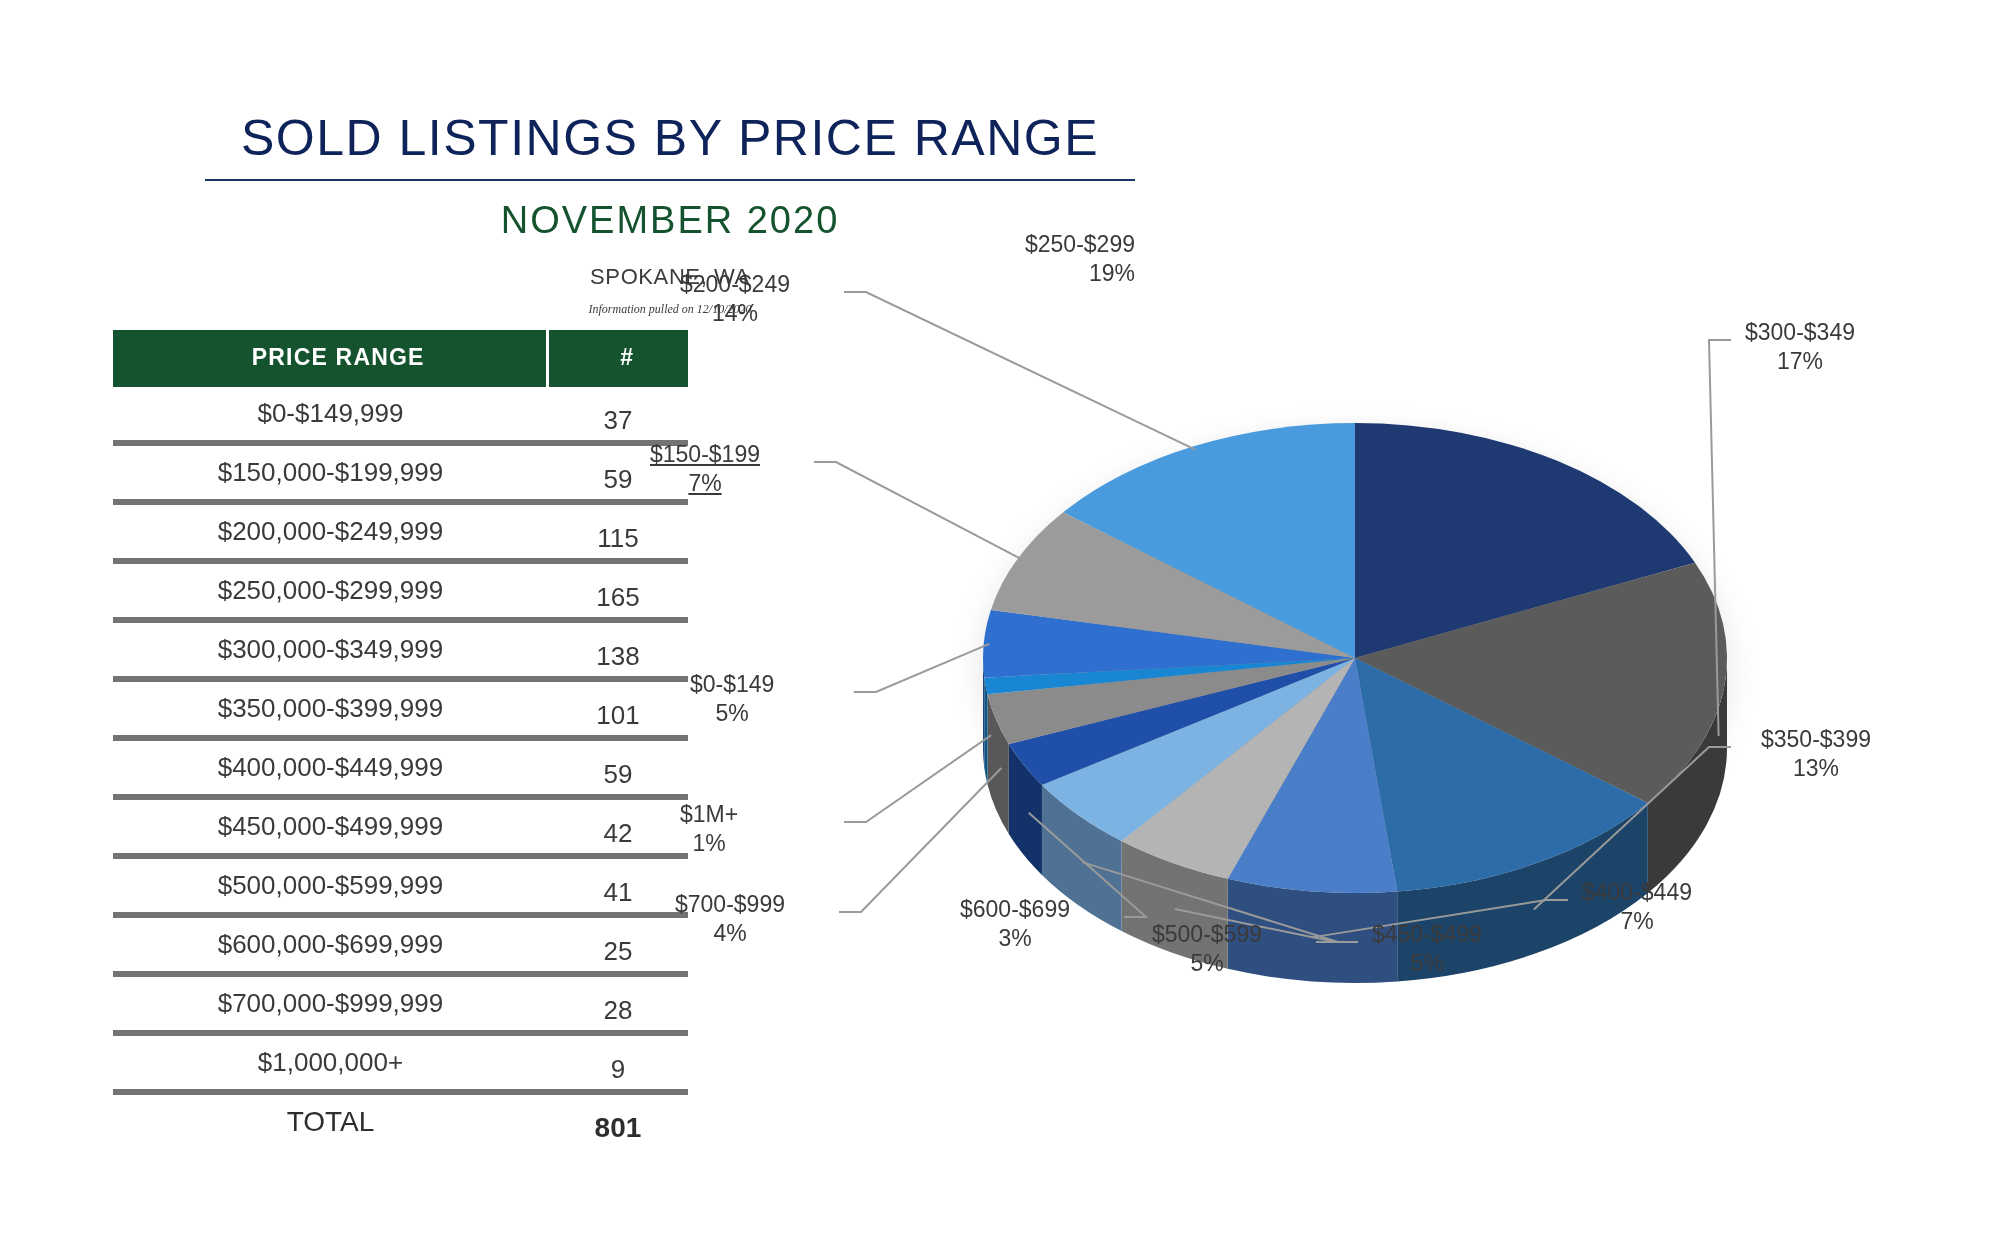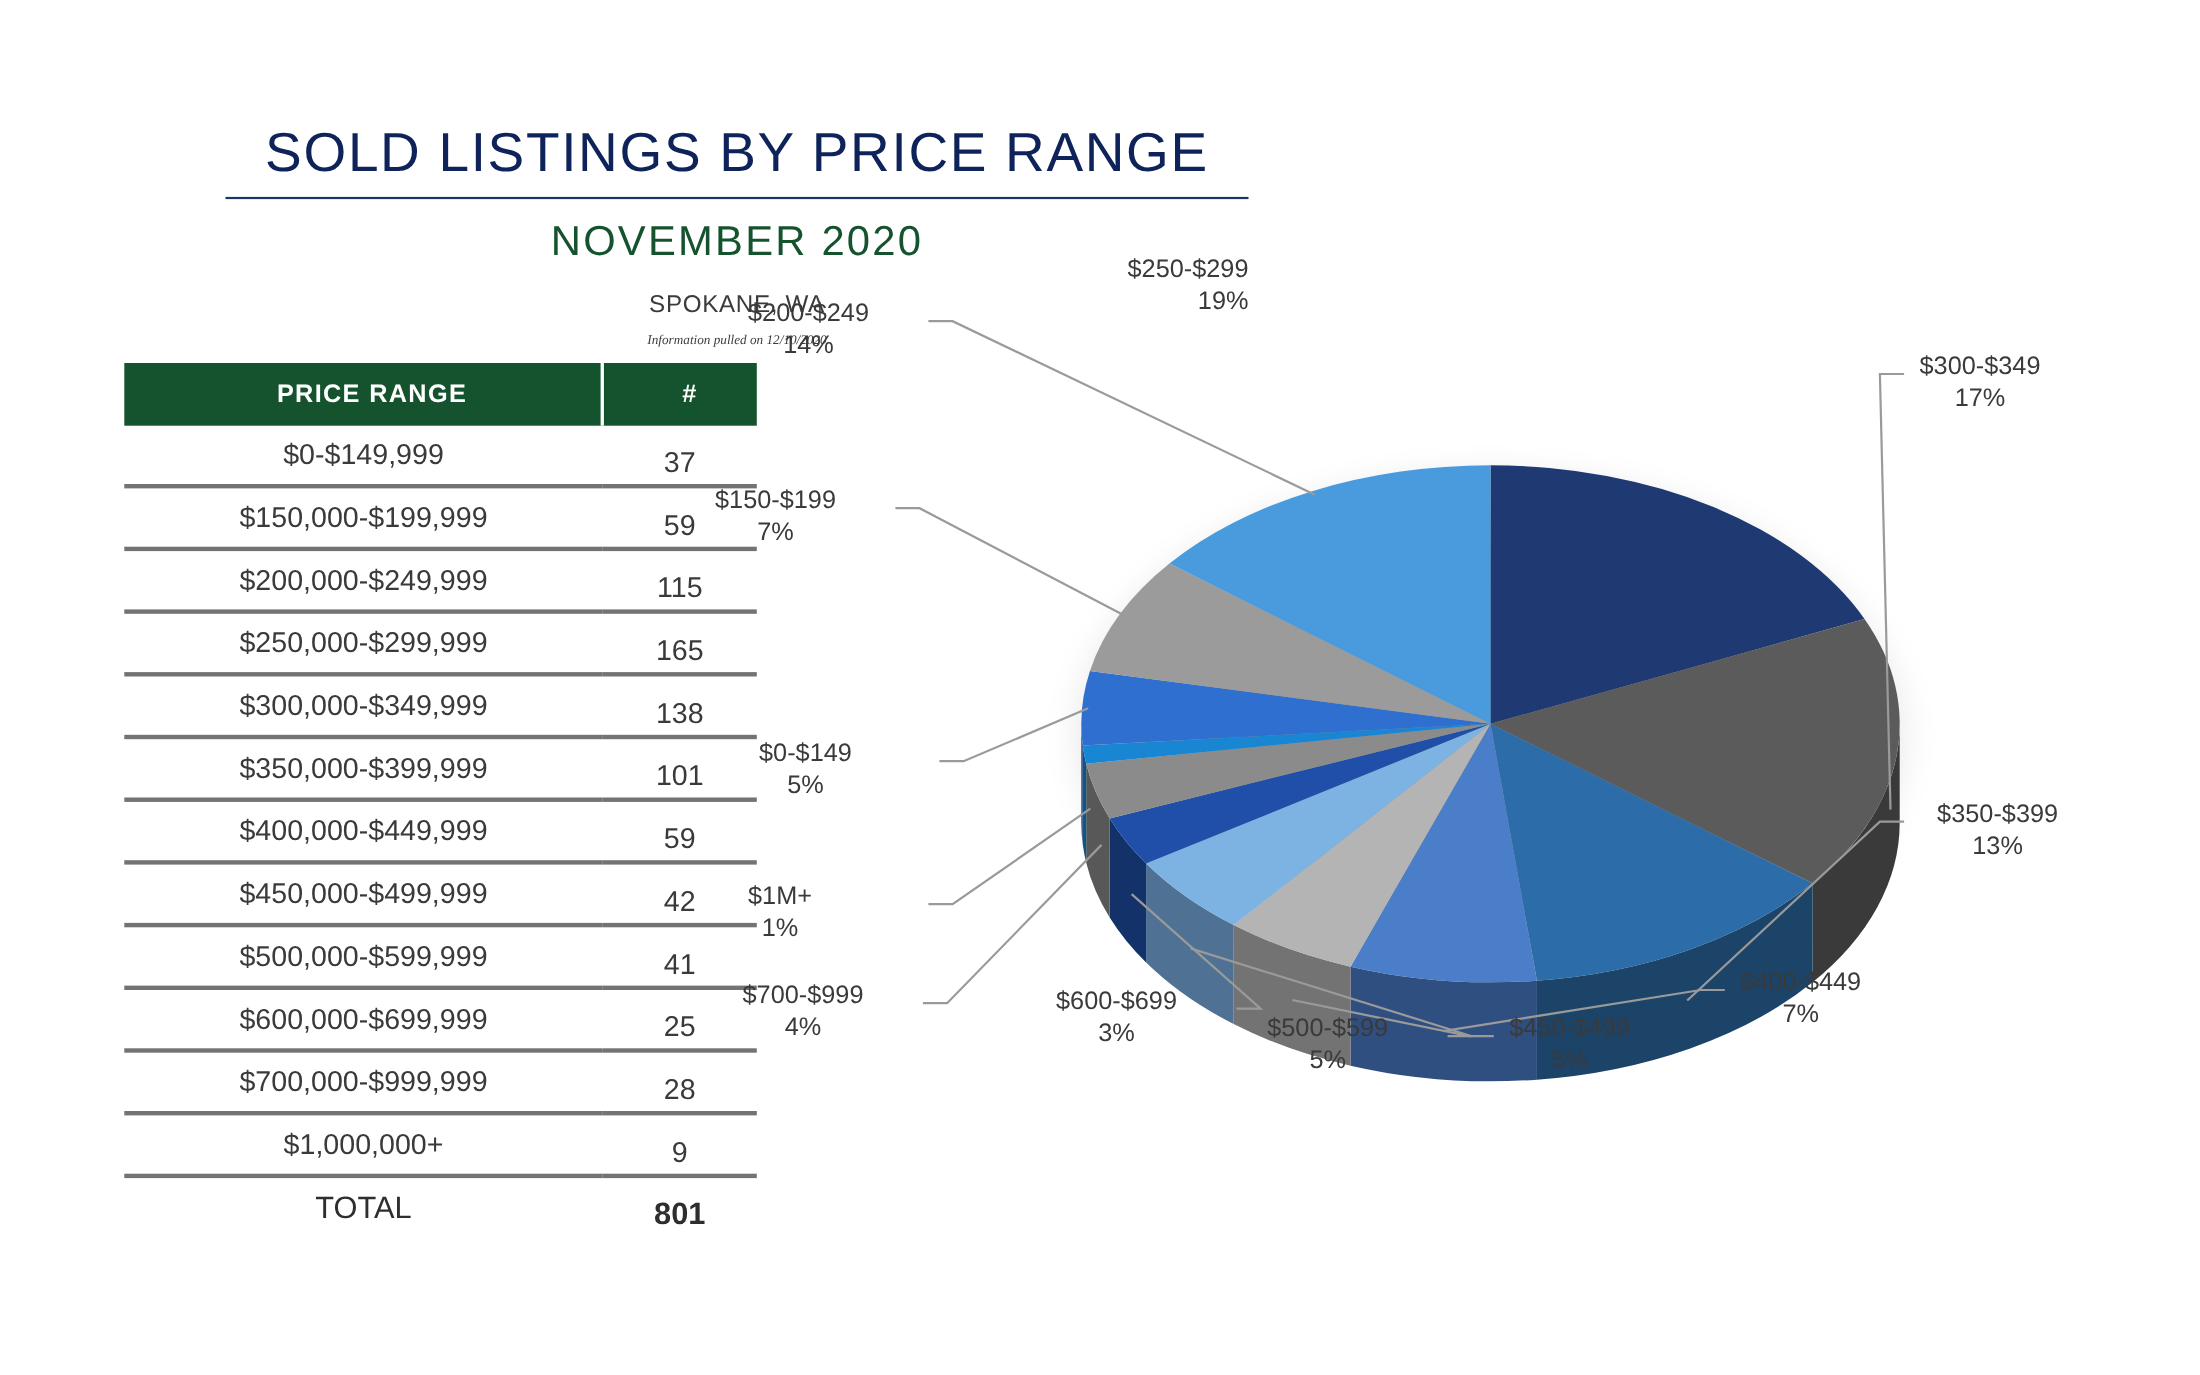--- a/index.html
+++ b/index.html
@@ -42,21 +42,21 @@
   th {
     background:#14532d; color:#ffffff; font-size:23px;
     letter-spacing:1.2px; font-weight:700; padding:14px 0 16px 17px;
     text-align:center;
   }
   th.c-range { width:442px; }
   th.c-num { width:133px; border-left:3px solid #ffffff; }
   td { font-size:26px; color:#3a3a3a; font-weight:400; padding:0; height:49px; }
   td.range { text-align:center; vertical-align:middle; }
   td.num   { text-align:center; vertical-align:bottom; padding-bottom:4px; }
-  tbody tr td { border-bottom:4px solid #737373; }
+  tbody tr td { border-bottom:6px solid #737373; }
   tbody tr:last-child td { border-bottom:none;text-align:center; }
   tr.total td { font-size:28px; color:#2e2e2e; }
   tr.total td.num { font-weight:700; }
   tr.total td.range { font-weight:400; }
 
   
   #pie-area { position:absolute; left:700px; top:230px; width:1300px; height:860px; }
   #pie-svg { position:absolute; left:0; top:0; }
 
   .lbl { position:absolute; font-size:23px; color:#3a3a3a; line-height:1.28; text-align:center; white-space:nowrap; }
@@ -223,21 +223,21 @@
         <div>4%</div>
       </div>
       <div class="lbl" style="left: -20px; top: 570px;">
         <div>$1M+</div>
         <div>1%</div>
       </div>
       <div class="lbl" style="left: -10px; top: 440px;">
         <div>$0-$149</div>
         <div>5%</div>
       </div>
-      <div class="lbl" style="left: -50px; top: 210px;">
+      <div class="lbl" style="left: -50px; top: 210px; text-decoration: underline;">
         <div>$150-$199</div>
         <div>7%</div>
       </div>
       <div class="lbl" style="left: -20px; top: 40px;">
         <div>$200-$249</div>
         <div>14%</div>
       </div>
     </div>
 </div>
 

